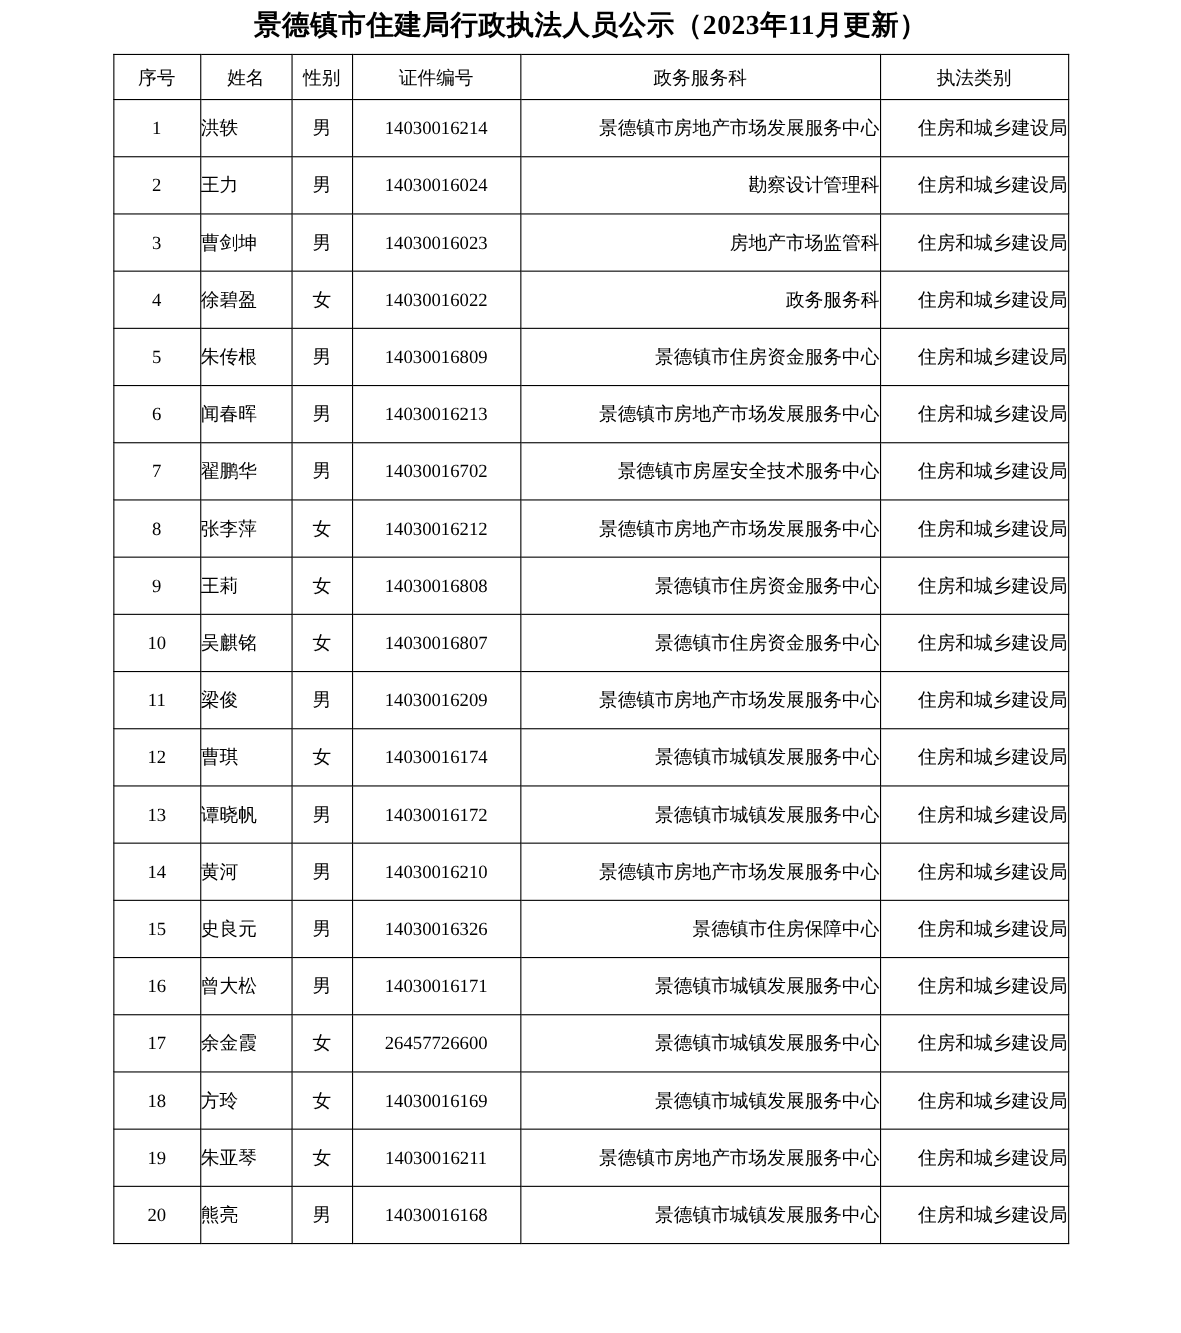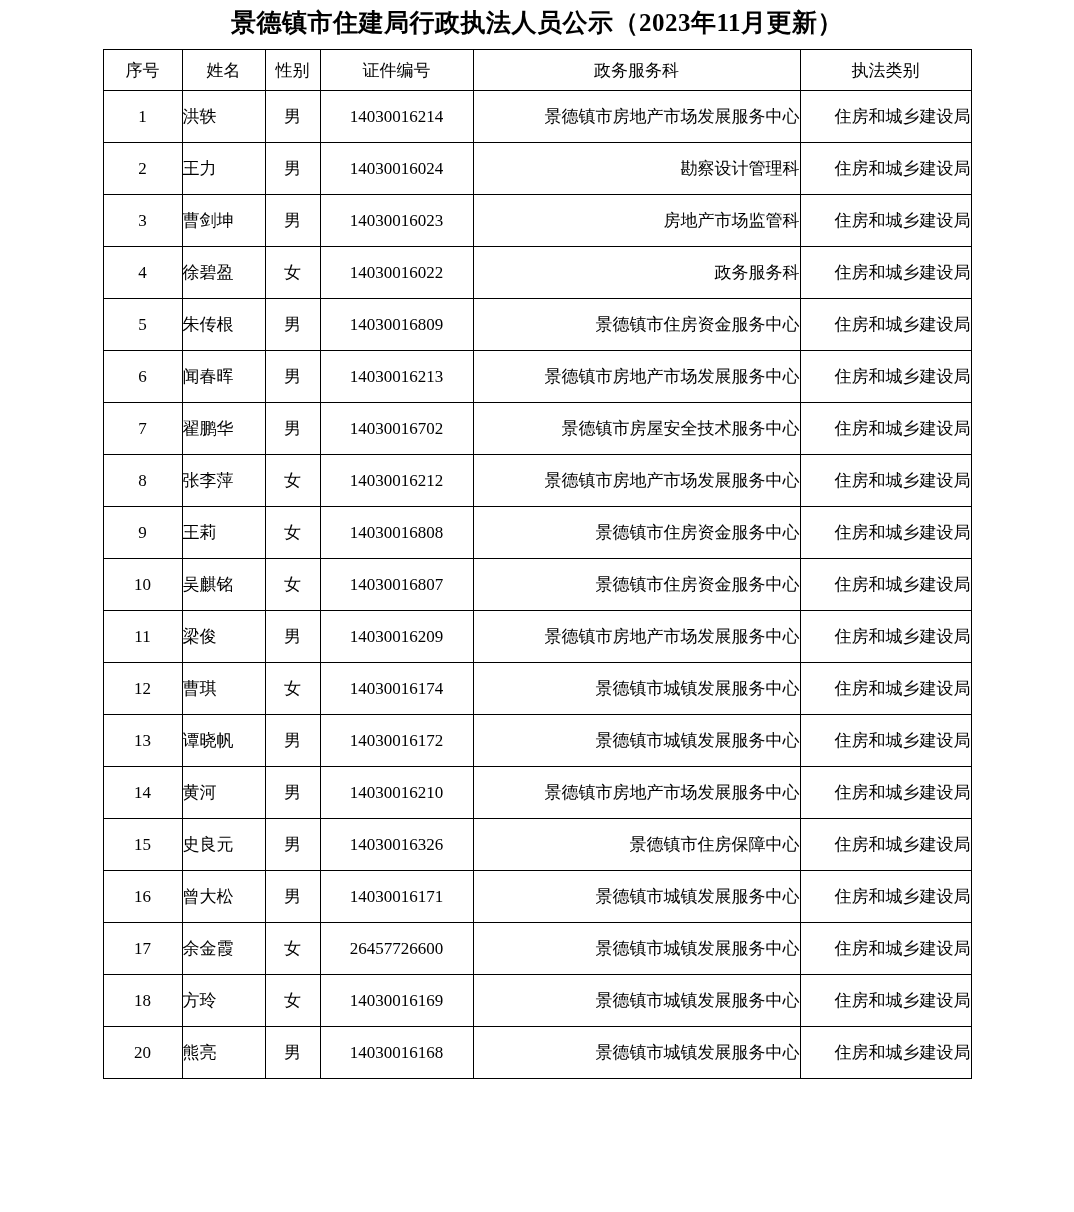--- a/index.html
+++ b/index.html
@@ -214,20 +214,28 @@
         </tr>
         <tr>
           <td class="c-seq">18</td>
           <td class="c-name">方玲</td>
           <td class="c-sex">女</td>
           <td class="c-id">14030016169</td>
           <td class="c-post">景德镇市城镇发展服务中心</td>
           <td class="c-cat">住房和城乡建设局</td>
         </tr>
         <tr>
+          <td class="c-seq">19</td>
+          <td class="c-name">朱亚琴</td>
+          <td class="c-sex">女</td>
+          <td class="c-id">14030016211</td>
+          <td class="c-post">景德镇市房地产市场发展服务中心</td>
+          <td class="c-cat">住房和城乡建设局</td>
+        </tr>
+        <tr>
           <td class="c-seq">20</td>
           <td class="c-name">熊亮</td>
           <td class="c-sex">男</td>
           <td class="c-id">14030016168</td>
           <td class="c-post">景德镇市城镇发展服务中心</td>
           <td class="c-cat">住房和城乡建设局</td>
         </tr>
       </tbody>
   </table>
 

